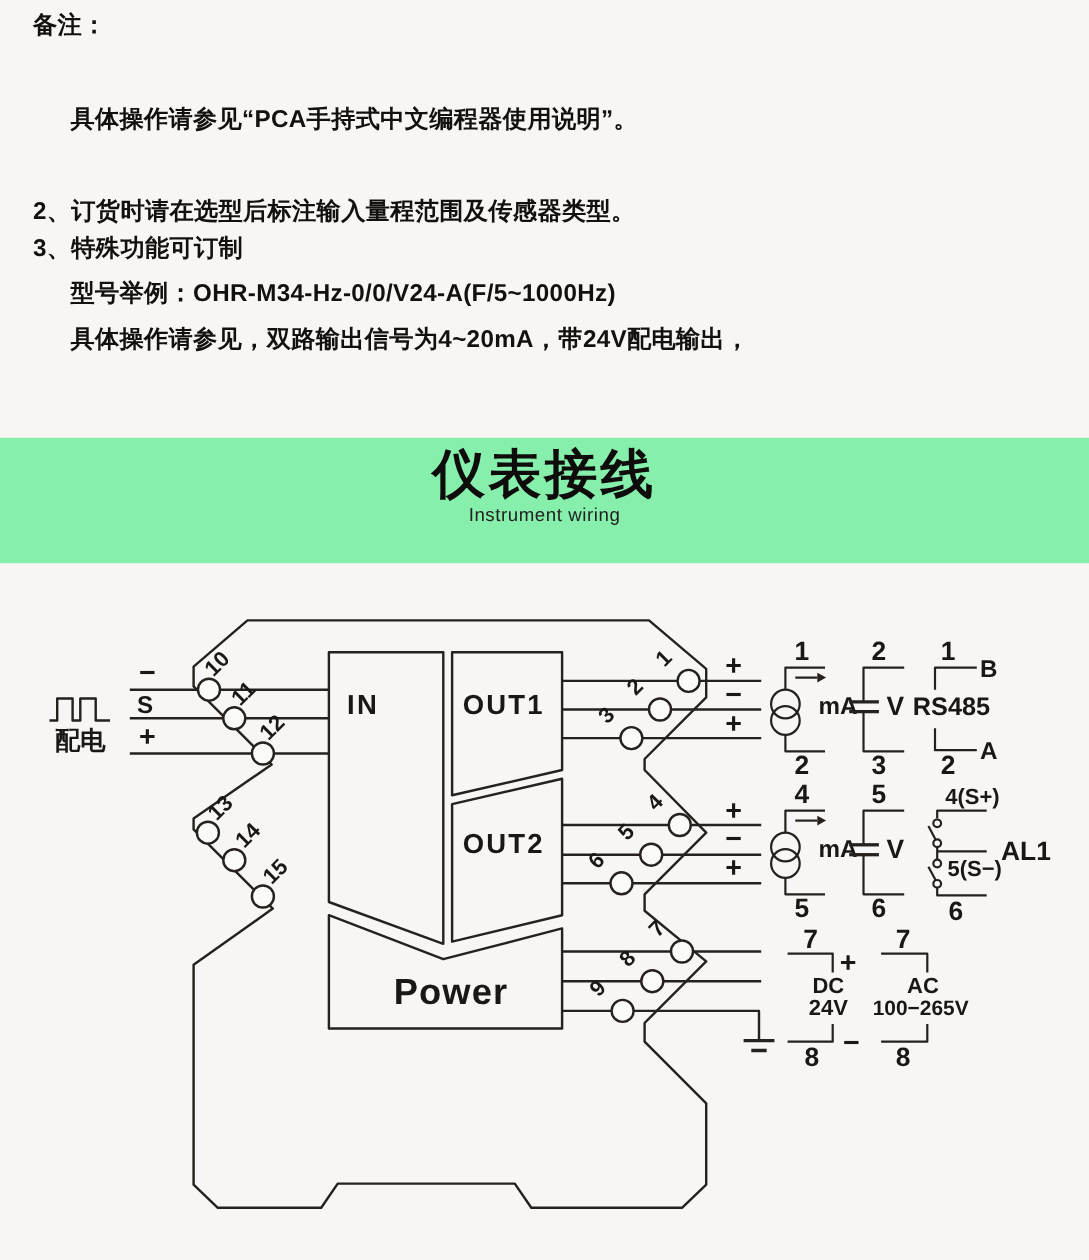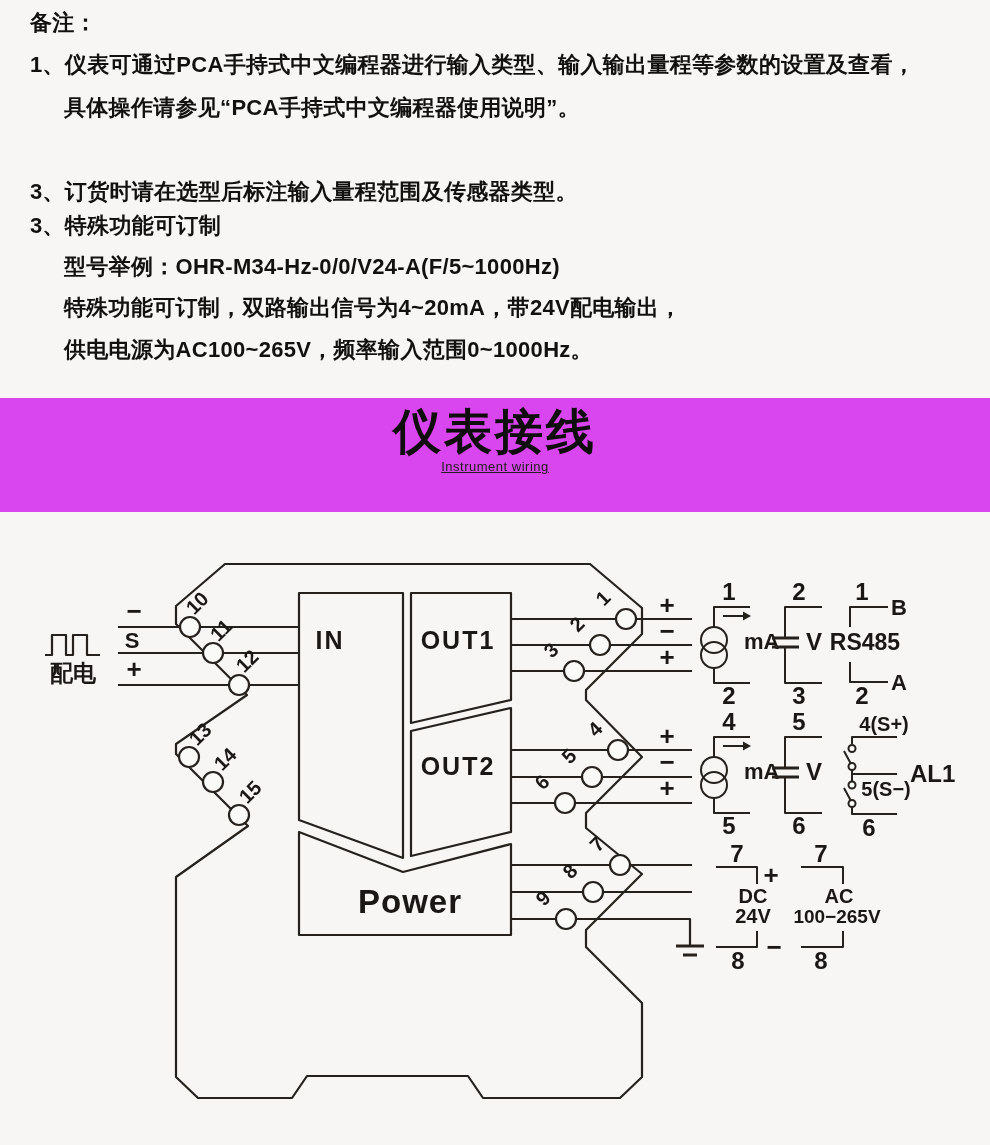--- a/index.html
+++ b/index.html
@@ -12,28 +12,28 @@
   
   .notes{position:absolute;left:0;top:0;width:984px;height:398px;text-decoration:underline;}
   .note-line{
     position:absolute;left:30px;white-space:nowrap;
     font-size:22px;font-weight:700;letter-spacing:.3px;color:#121110;
   }
   .note-line.indent{left:64px;}
   
   .banner{
     position:absolute;left:0;top:398px;width:990px;height:114px;
-    background:#d946ef;text-align:center;
+    background:#86efac;text-align:center;
   }
   .banner-title{
     margin-top:8px;font-size:48px;font-weight:700;letter-spacing:3px;color:#0e0d0c;
     line-height:52px;
   }
   .banner-subtitle{
-    font-size:13px;font-weight:400;color:#21201e;letter-spacing:.5px;margin-top:1px;text-decoration:underline;
+    font-size:17px;font-weight:400;color:#21201e;letter-spacing:.5px;margin-top:1px;
   }
   
   .diagram{position:absolute;left:0;top:512px;width:990px;height:633px;}
   svg{display:block;}
   .ln{stroke:#26211d;stroke-width:2.2;fill:none;stroke-linejoin:round;stroke-linecap:butt;}
   .thin{stroke-width:2;}
   .thick{stroke-width:3;}
   .term{fill:#fafaf9;stroke:#26211d;stroke-width:2.2;}
   .contact{fill:#fafaf9;stroke:#26211d;stroke-width:2;}
   text{fill:#1b1714;font-family:"Liberation Sans", sans-serif;}
@@ -45,27 +45,25 @@
   .olabel{font-size:22px;font-weight:600;}
   .olabel-m{font-size:23px;font-weight:600;text-anchor:middle;}
   .small{font-size:20px;font-weight:600;text-anchor:middle;}
   .cjk{font-size:23px;font-weight:700;text-anchor:middle;}
 </style>
 </head>
 <body>
 
 <div class="notes">
   <div class="note-line" style="top:8px">备注：</div>
-  <div class="note-line" style="top:50px">1、仪表可通过PCA手持式中文编程器进行输入类型、输入输出量程等参数的设置及查看，</div>
   <div class="note-line indent" style="top:93px">具体操作请参见“PCA手持式中文编程器使用说明”。</div>
-  <div class="note-line" style="top:177px">3、订货时请在选型后标注输入量程范围及传感器类型。</div>
+  <div class="note-line" style="top:177px">2、订货时请在选型后标注输入量程范围及传感器类型。</div>
   <div class="note-line" style="top:211px">3、特殊功能可订制</div>
   <div class="note-line indent" style="top:252px">型号举例：OHR-M34-Hz-0/0/V24-A(F/5~1000Hz)</div>
-  <div class="note-line indent" style="top:293px">特殊功能可订制，双路输出信号为4~20mA，带24V配电输出，</div>
-  <div class="note-line indent" style="top:335px">供电电源为AC100~265V，频率输入范围0~1000Hz。</div>
+  <div class="note-line indent" style="top:293px">具体操作请参见，双路输出信号为4~20mA，带24V配电输出，</div>
 </div>
 
 <div class="banner">
   <div class="banner-title">仪表接线</div>
   <div class="banner-subtitle">Instrument wiring</div>
 </div>
 
 <div class="diagram">
 <svg width="990" height="633" viewBox="0 512 990 633">
 

